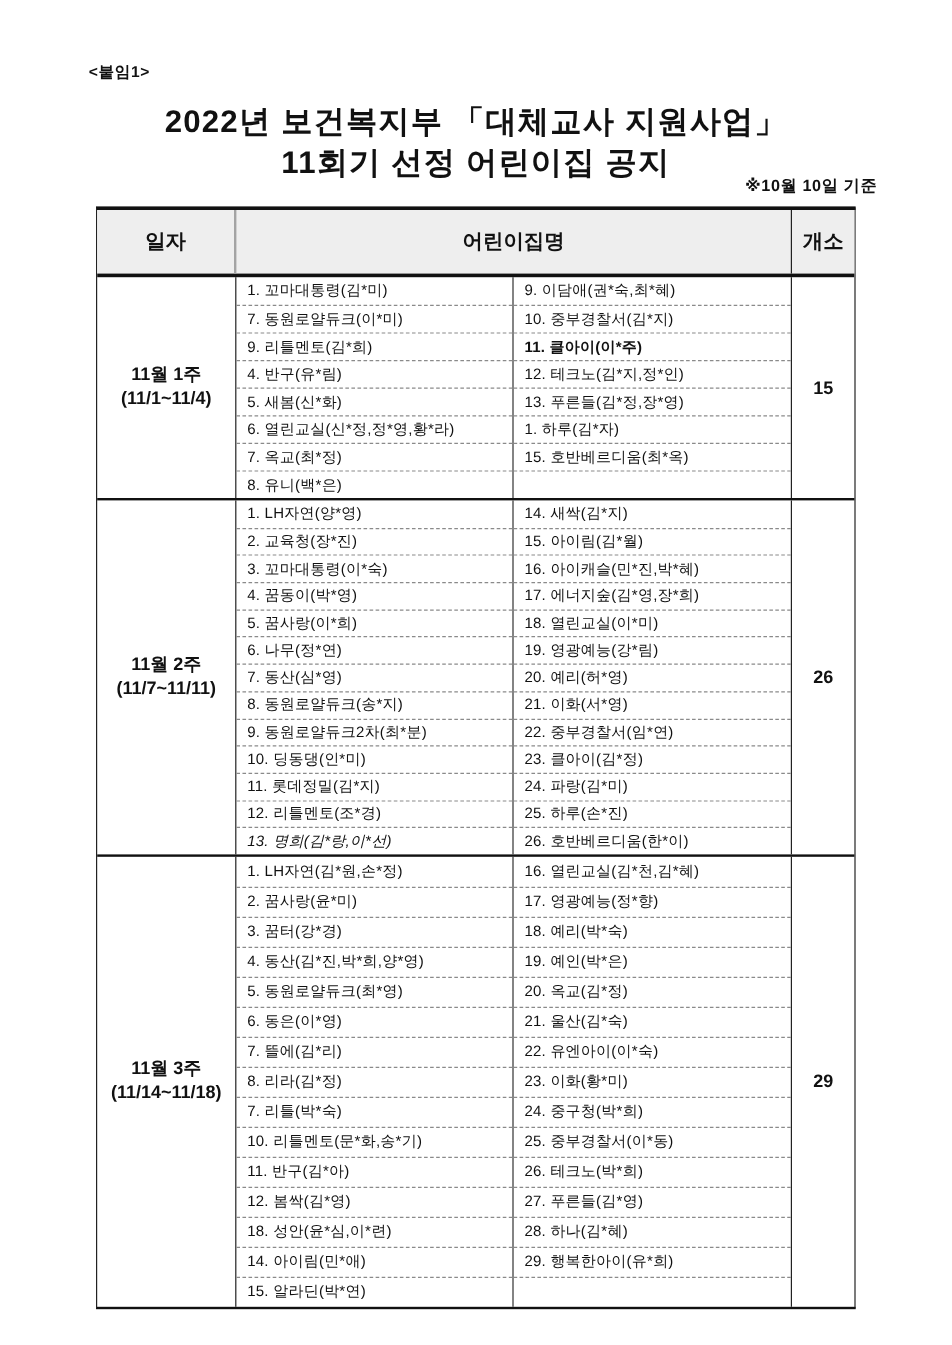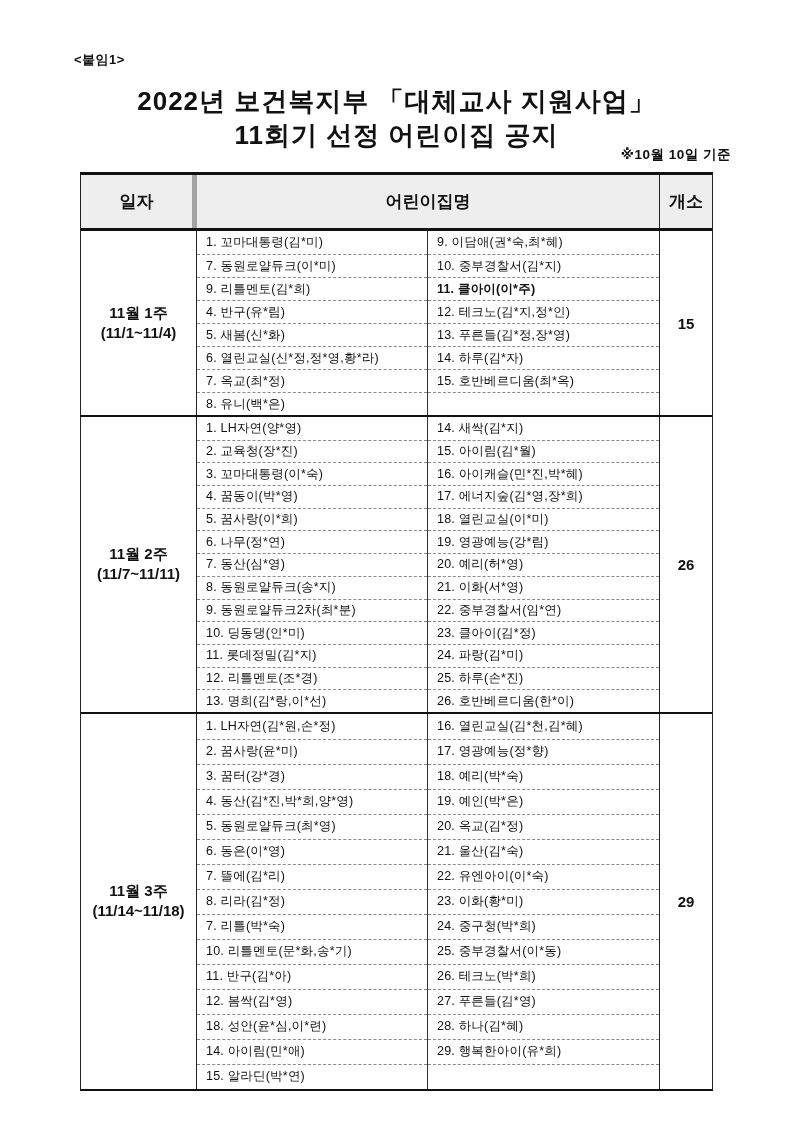--- a/index.html
+++ b/index.html
@@ -33,21 +33,21 @@
     border-left:1px solid #222;
     border-right:1px solid #222;
   }
   .thead {
     display:flex; height:56px;
     background:#eeeeee;
     border-bottom:3px solid #111;
     font-weight:bold; font-size:17px;
   }
   .thead .cell { display:flex; align-items:center; justify-content:center; }
-  .col-date  { width:116px; border-right:5px solid #a3a3a3; }
+  .col-date  { width:116px; border-right:2px solid #a3a3a3; }
   .col-names { width:463px; border-right:1px solid #222; }
   .col-count { width:52px; }
 
   .section { display:flex; }
   .section + .section { border-top:2.5px solid #111; }
 
   .date-cell {
     width:116px; border-right:1px solid #222;
     display:flex; flex-direction:column; align-items:center; justify-content:center;
     font-weight:bold; font-size:15px; line-height:20px;
@@ -105,21 +105,21 @@
               <div class="entry" style="height: 23px;">6. 열린교실(신*정,정*영,황*라)</div>
               <div class="entry" style="height: 23px;">7. 옥교(최*정)</div>
               <div class="entry" style="height: 23px;">8. 유니(백*은)</div>
             </div>
             <div class="names-col right">
               <div class="entry" style="height: 23px;">9. 이담애(권*숙,최*혜)</div>
               <div class="entry" style="height: 23px;">10. 중부경찰서(김*지)</div>
               <div class="entry" style="height: 23px; font-weight: bold;">11. 클아이(이*주)</div>
               <div class="entry" style="height: 23px;">12. 테크노(김*지,정*인)</div>
               <div class="entry" style="height: 23px;">13. 푸른들(김*정,장*영)</div>
-              <div class="entry" style="height: 23px;">14. 하루(김*자)</div>
+              <div class="entry" style="height: 23px;">1. 하루(김*자)</div>
               <div class="entry" style="height: 23px;">15. 호반베르디움(최*옥)</div>
               <div class="entry" style="height: 23px;"></div>
             </div>
           </div>
           <div class="count-cell">15</div>
         </div>
         <div class="section">
           <div class="date-cell">
             <div>11월 2주</div>
             <div>(11/7~11/11)</div>
@@ -131,21 +131,21 @@
               <div class="entry" style="height: 22.7px;">3. 꼬마대통령(이*숙)</div>
               <div class="entry" style="height: 22.7px;">4. 꿈동이(박*영)</div>
               <div class="entry" style="height: 22.7px;">5. 꿈사랑(이*희)</div>
               <div class="entry" style="height: 22.7px;">6. 나무(정*연)</div>
               <div class="entry" style="height: 22.7px;">7. 동산(심*영)</div>
               <div class="entry" style="height: 22.7px;">8. 동원로얄듀크(송*지)</div>
               <div class="entry" style="height: 22.7px;">9. 동원로얄듀크2차(최*분)</div>
               <div class="entry" style="height: 22.7px;">10. 딩동댕(인*미)</div>
               <div class="entry" style="height: 22.7px;">11. 롯데정밀(김*지)</div>
               <div class="entry" style="height: 22.7px;">12. 리틀멘토(조*경)</div>
-              <div class="entry" style="height: 22.7px;">13. 명희(김*랑,이*선)</div>
+              <div class="entry" style="height: 22.7px; font-style: italic;">13. 명희(김*랑,이*선)</div>
             </div>
             <div class="names-col right">
               <div class="entry" style="height: 22.7px;">14. 새싹(김*지)</div>
               <div class="entry" style="height: 22.7px;">15. 아이림(김*월)</div>
               <div class="entry" style="height: 22.7px;">16. 아이캐슬(민*진,박*혜)</div>
               <div class="entry" style="height: 22.7px;">17. 에너지숲(김*영,장*희)</div>
               <div class="entry" style="height: 22.7px;">18. 열린교실(이*미)</div>
               <div class="entry" style="height: 22.7px;">19. 영광예능(강*림)</div>
               <div class="entry" style="height: 22.7px;">20. 예리(허*영)</div>
               <div class="entry" style="height: 22.7px;">21. 이화(서*영)</div>

